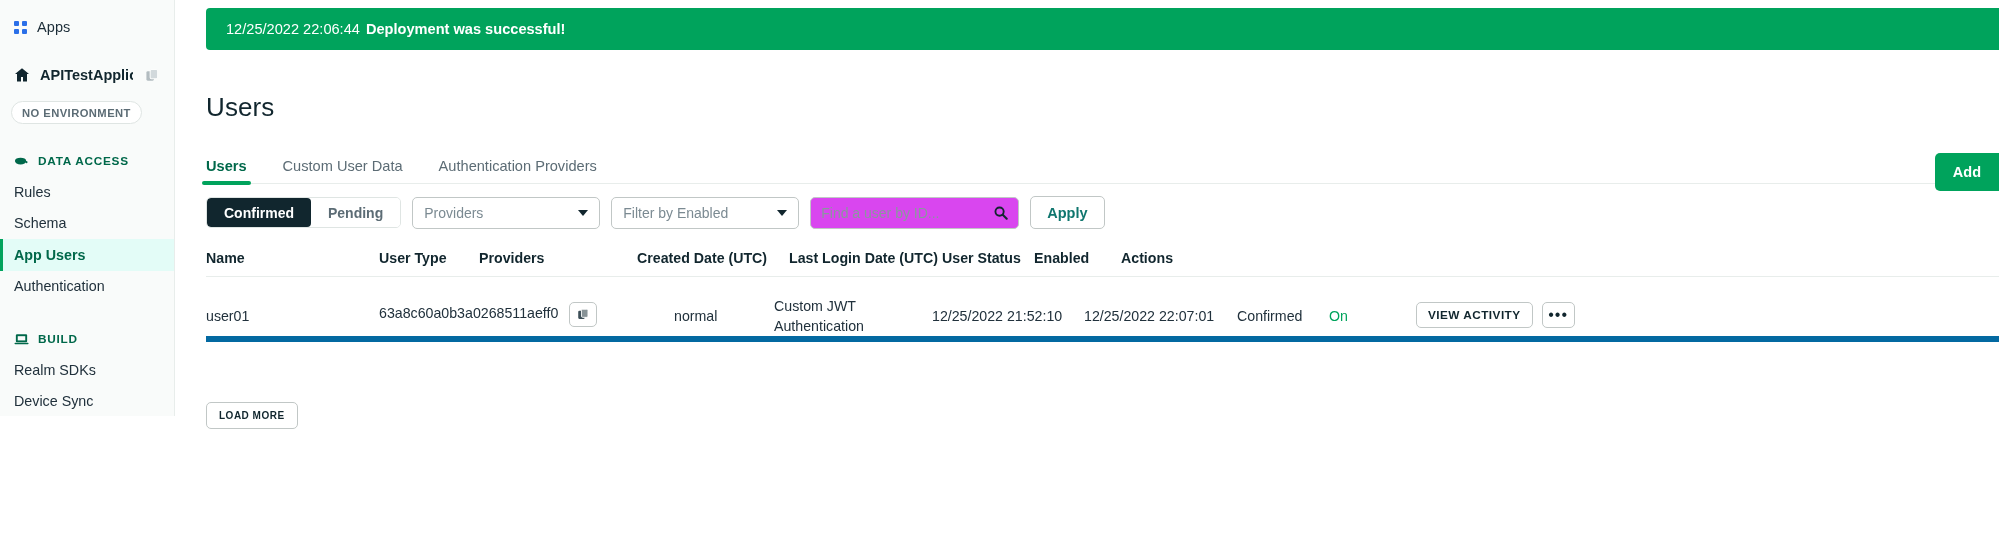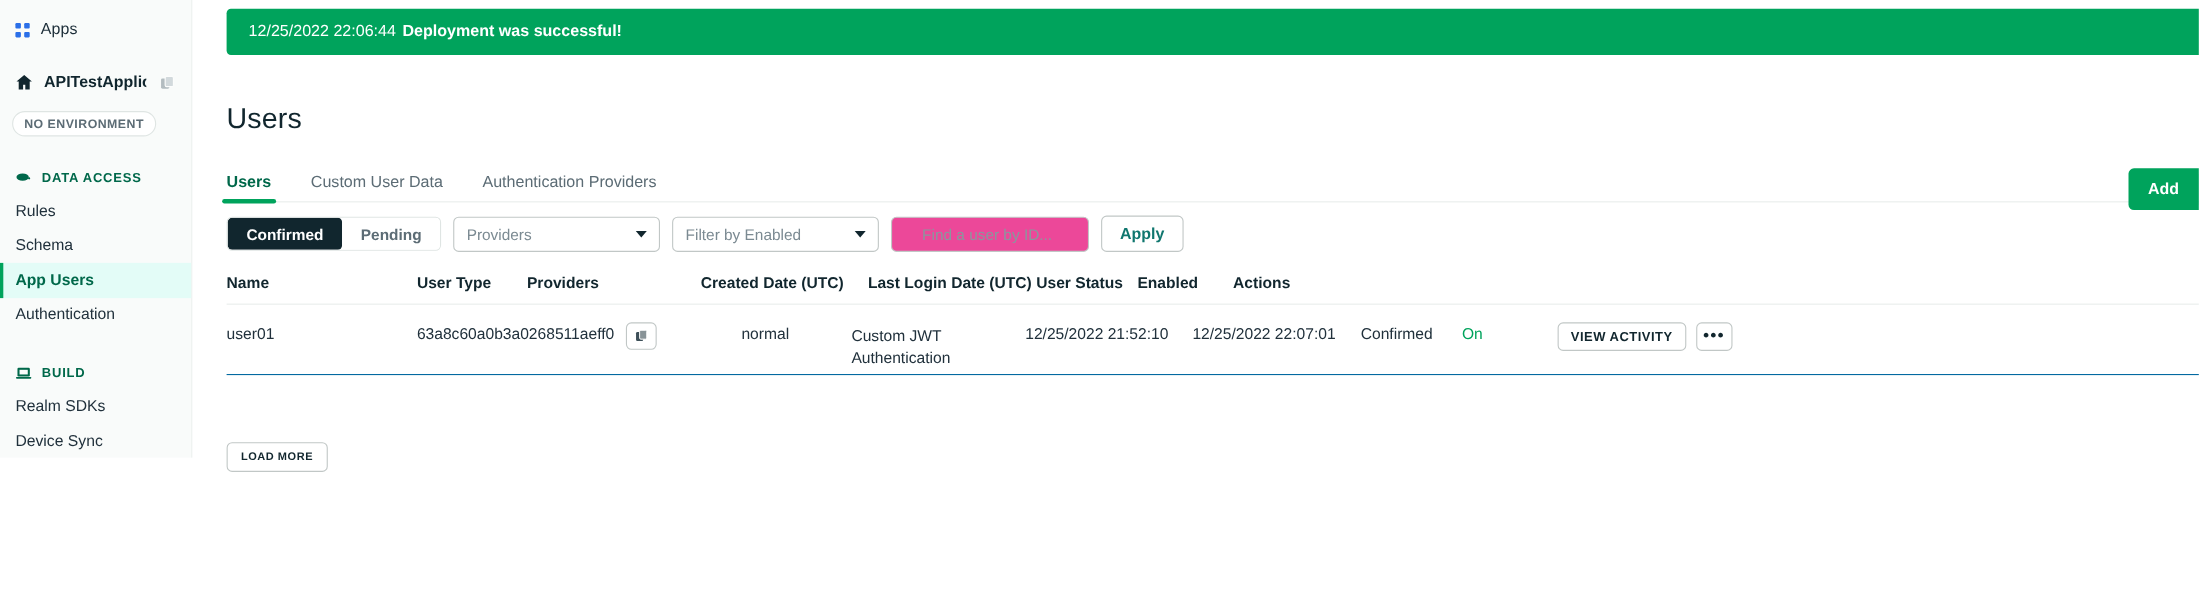--- a/index.html
+++ b/index.html
@@ -236,28 +236,28 @@
     cursor: pointer;
   }
   .caret {
     width: 0; height: 0;
     border-left: 5px solid transparent;
     border-right: 5px solid transparent;
     border-top: 6px solid #11262e;
   }
 
   .searchbox {
-    width: 180px;
+    width: 209px;
     height: 32px;
     border: 1px solid #c1c7c6;
     border-radius: 5px;
-    background: #ec4899;
-    display: flex;
-    align-items: center;
-    padding: 0 27px;
+    background: #d946ef;
+    display: flex;
+    align-items: center;
+    padding: 0 10px;
     justify-content: space-between;
     cursor: text;
   }
   .searchbox input {
     border: 0;
     outline: 0;
     font-size: 14px;
     color: #11262e;
     width: 165px;
     font-family: "Liberation Sans", sans-serif;
@@ -313,21 +313,22 @@
   }
   .th {
     font-size: 14.2px;
     font-weight: 700;
     color: #11262e;
     white-space: nowrap;
   }
   .tbody-row {
     min-height: 64px;
     padding-top: 19px;
-    border-bottom: 1px solid #0369a1;
+    border-bottom: 6px solid #0369a1;
+    align-items: center;
   }
   .td {
     font-size: 14.2px;
     color: #21313c;
     white-space: nowrap;
   }
   .c-name   { width: 173px; }
   .c-id     { width: 295px; display: flex; align-items: flex-start; gap: 11px; }
   .c-type   { width: 100px; }
   .c-prov   { width: 158px; white-space: normal; line-height: 20px; }

